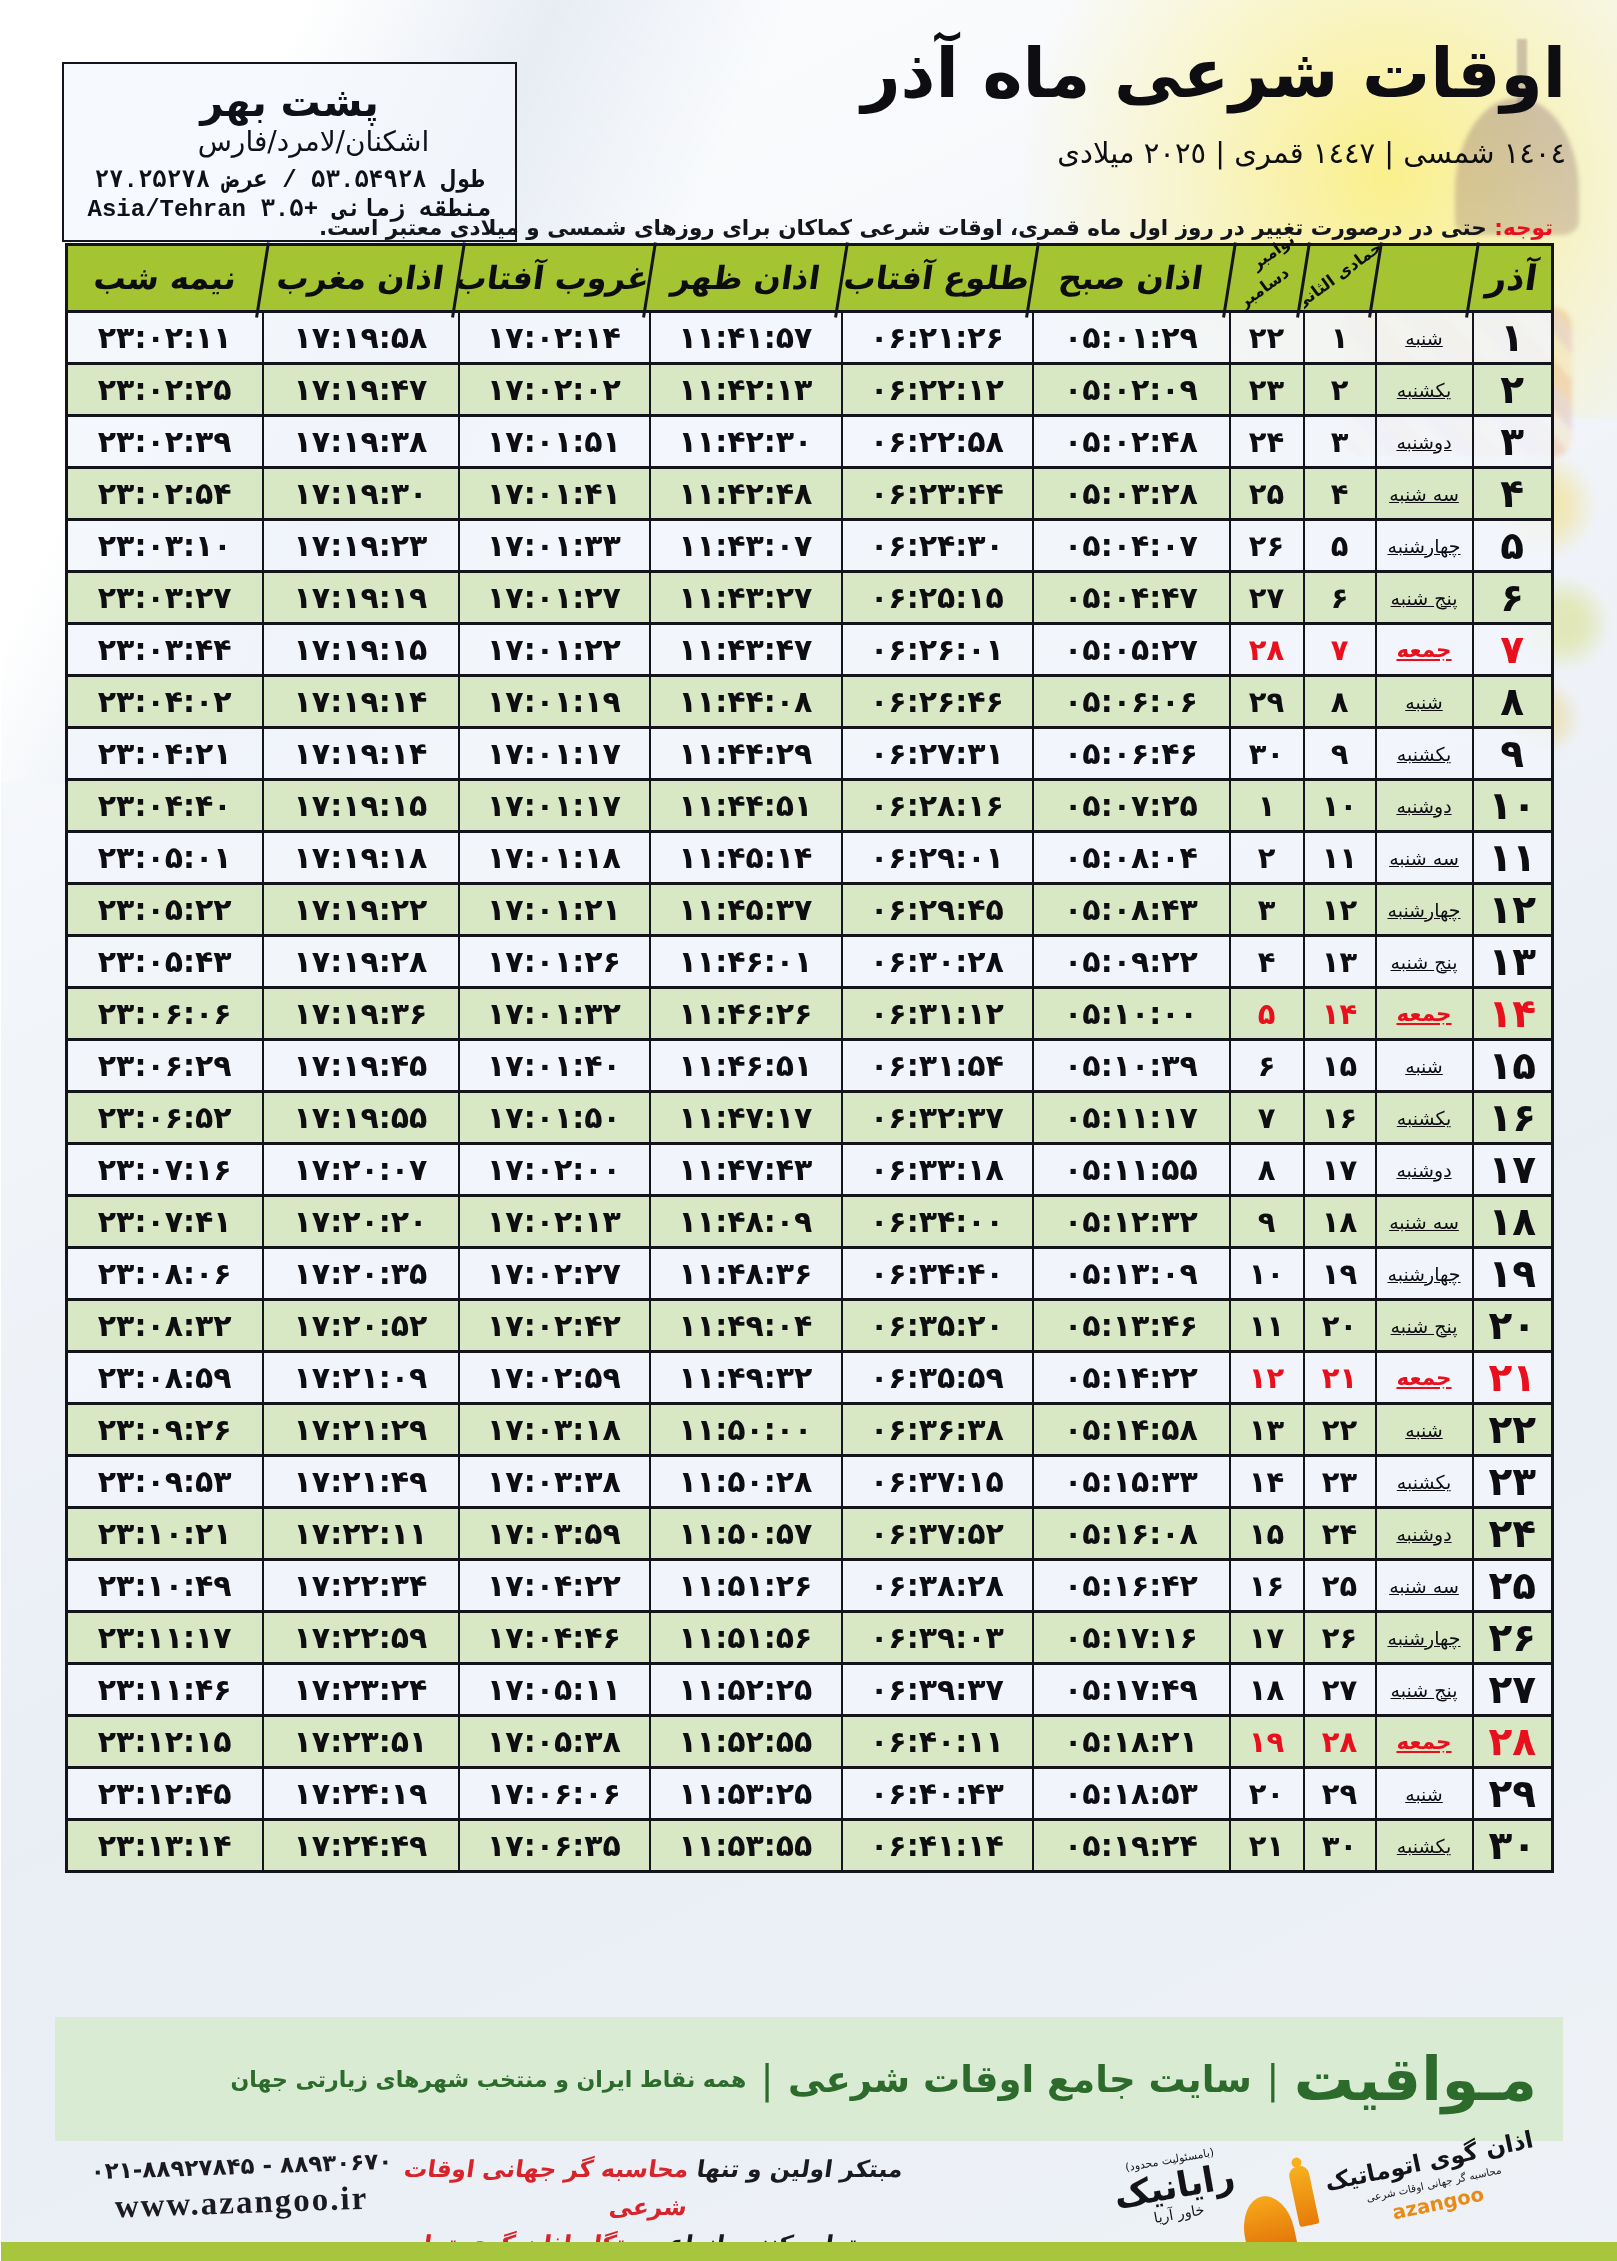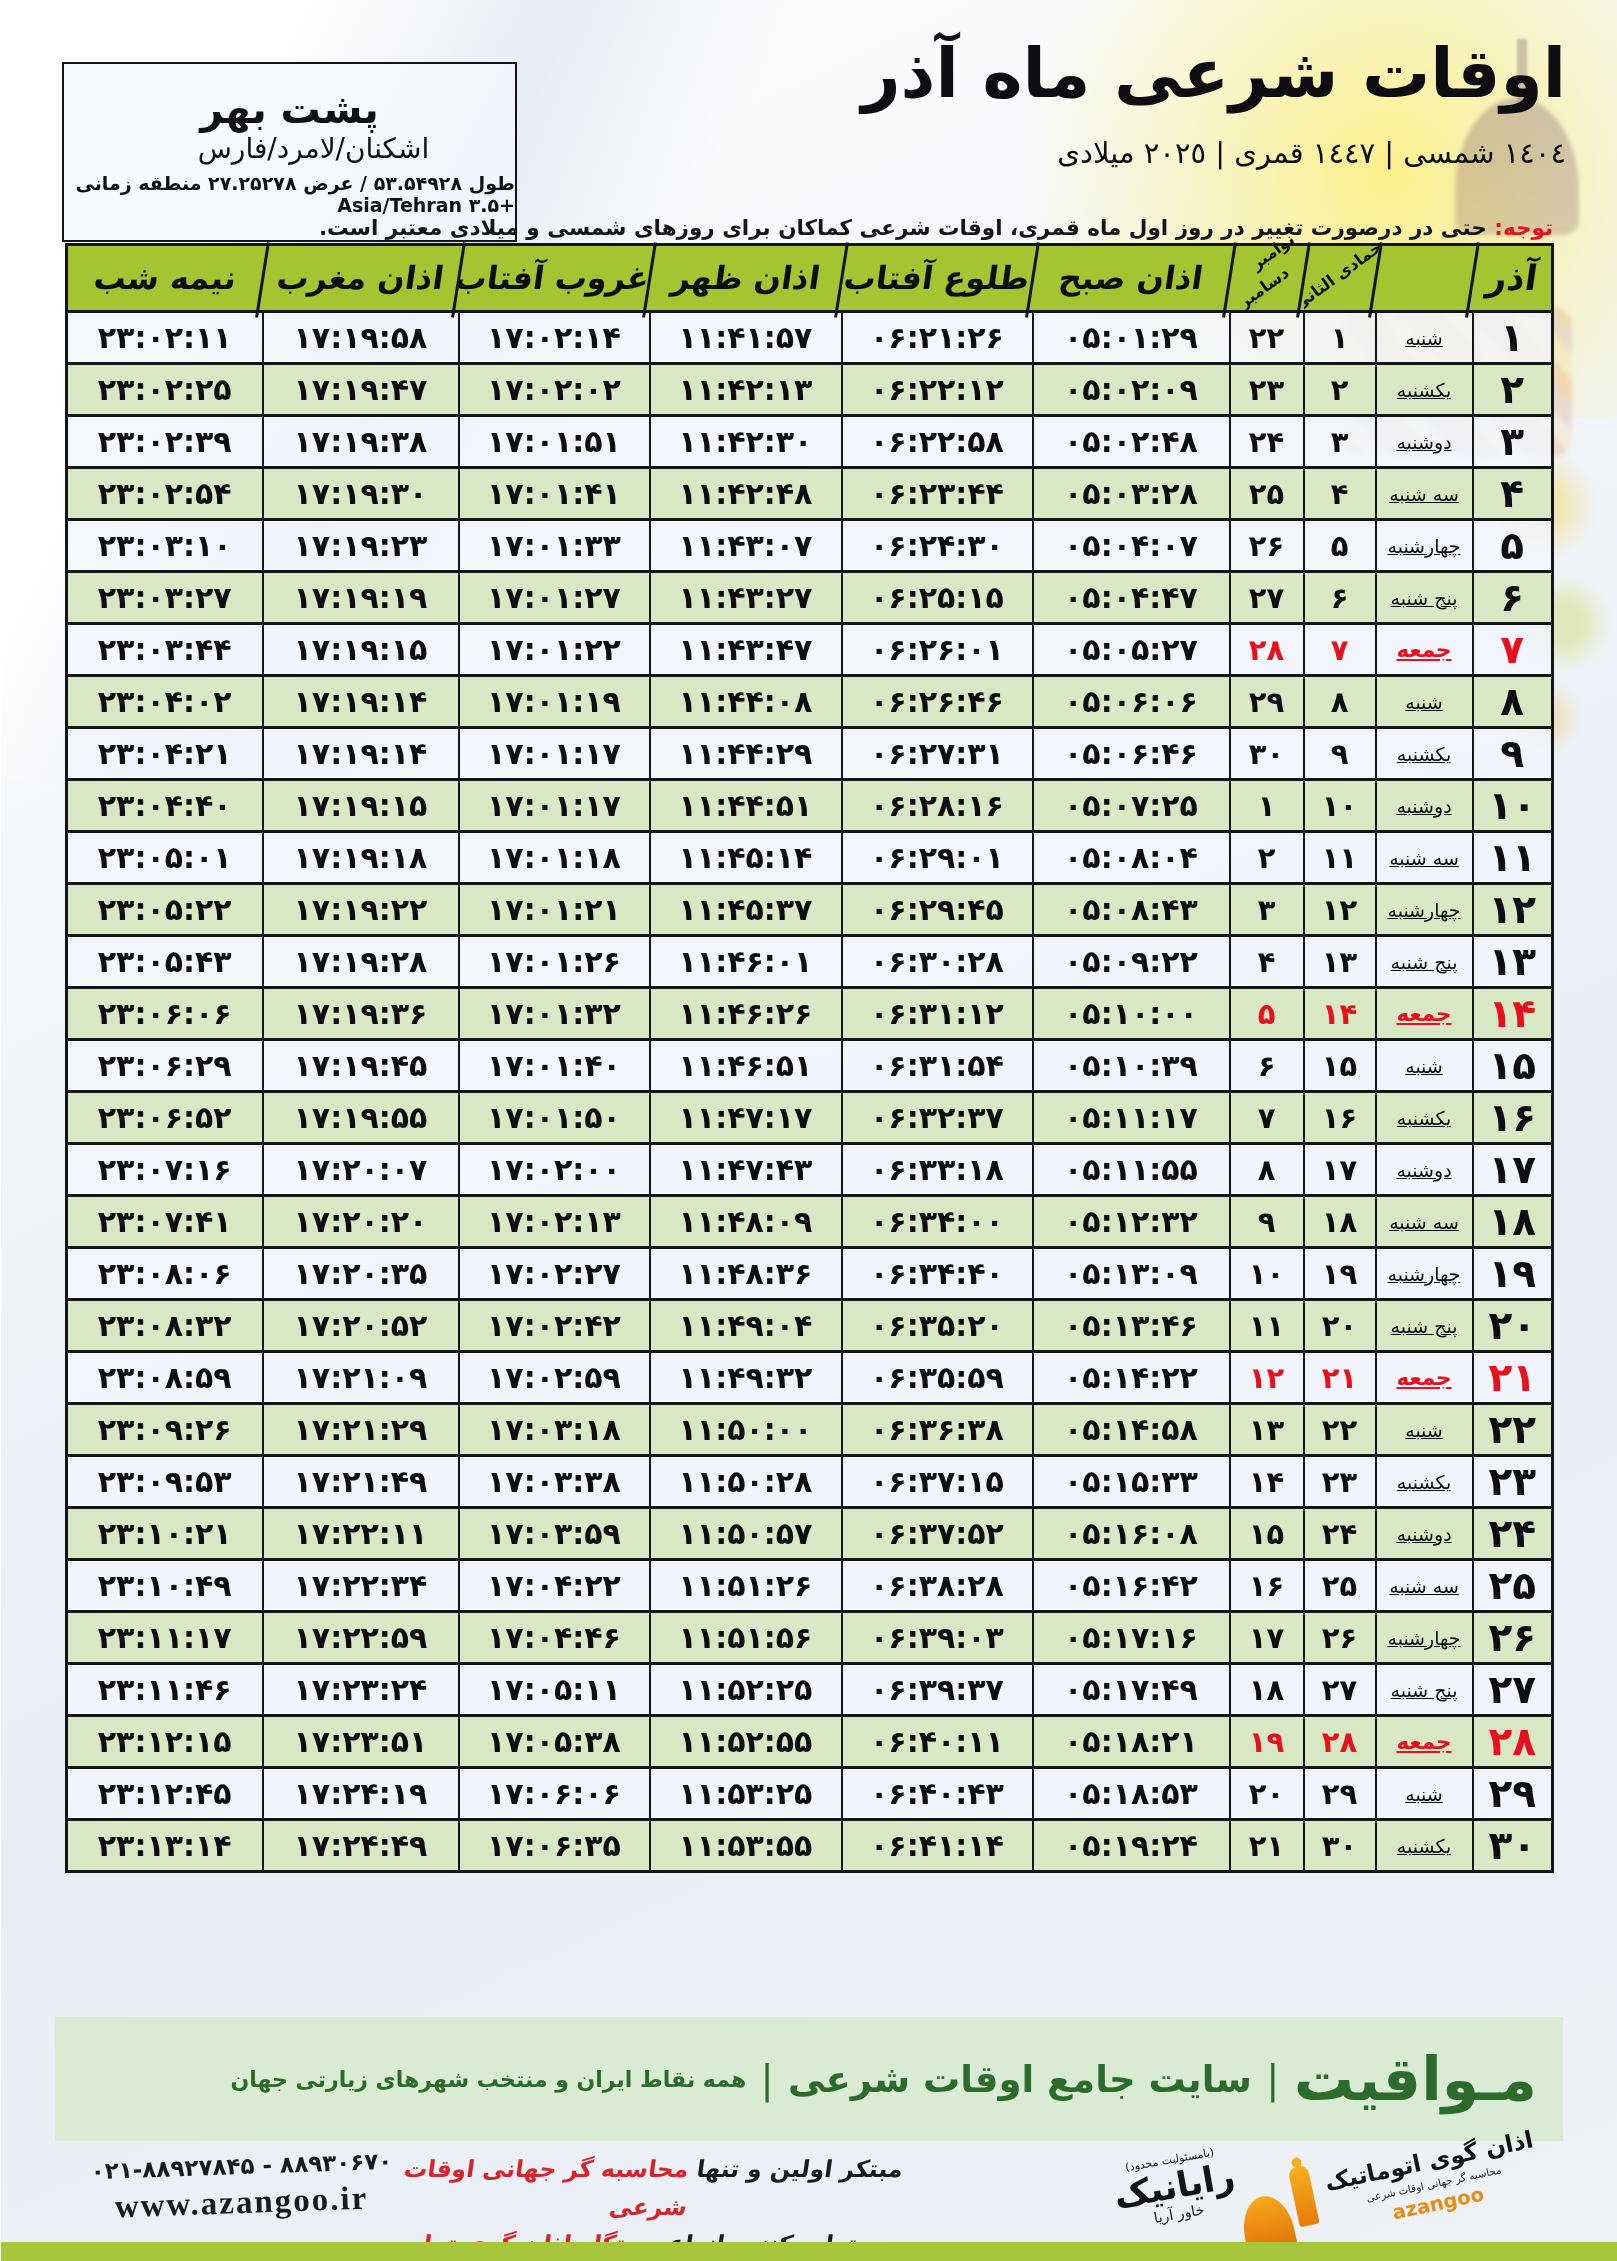--- a/index.html
+++ b/index.html
@@ -40,25 +40,25 @@
   .art-flower2{ right:6.5px; top:574px; width:98px; height:98px; border-radius:50%; opacity:.4; filter:blur(3.9px);
     background:radial-gradient(circle,#cfd95f 30%, rgba(207,217,95,0) 70%); }
   .art-flower3{ right:36px; top:679px; width:78px; height:78px; border-radius:50%; opacity:.35; filter:blur(3.9px);
     background:radial-gradient(circle,#e8c95a 30%, rgba(232,201,90,0) 70%); }
 
   
   .location-box{
     position:absolute; z-index:2; left:62px; top:62px; width:455px; height:180px;
     border:2.6px solid #14141c; background:rgba(243,247,252,.78);
     display:flex; flex-direction:column; align-items:center; justify-content:center; gap:3.9px;
-    color:#101018;
+    text-align:center; color:#101018;
   }
   .location-name{ font-size:40px; font-weight:700; line-height:1.05; }
   .location-region{ font-size:28px; font-weight:400; line-height:1.05;margin-left:48px; }
-  .location-coords{ font-size:19px; font-weight:700; margin-top:5.2px; }
+  .location-coords{ font-size:24px; font-weight:700; margin-top:5.2px;font-family:Liberation Mono, monospace; }
 
   .title-block{
     position:absolute; z-index:2; right:52px; top:31px; width:861px; text-align:right; color:#0d0d12;
   }
   .main-title{ font-size:68px; font-weight:700; line-height:1.25; }
   .sub-title{ font-size:35px; font-weight:700; line-height:1.25; margin-top:2.6px; }
   .years-line{ font-size:29px; font-weight:400; margin-top:20px; }
 
   .notice-line{
     position:absolute; z-index:2; right:65px; top:215px; width:1487px;

